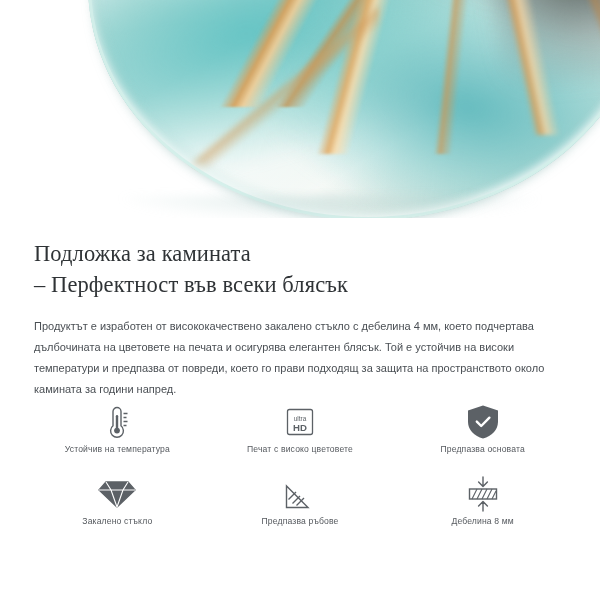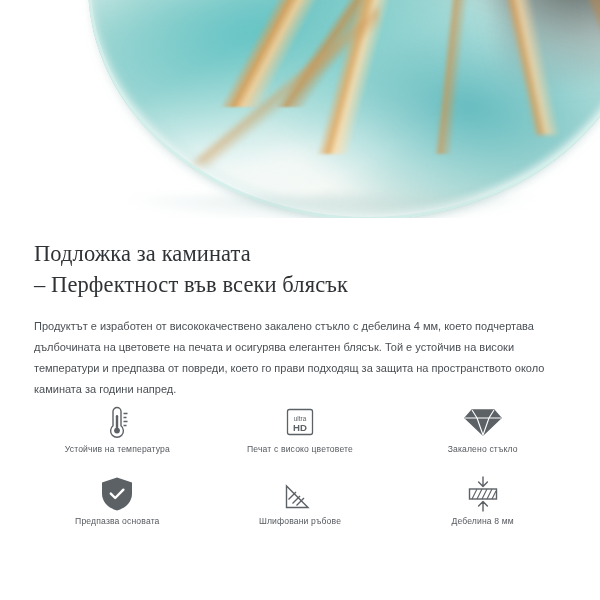--- a/index.html
+++ b/index.html
@@ -246,46 +246,46 @@
           <rect x="6.5" y="6.5" width="25" height="25" rx="2"></rect>
           <text x="19" y="18.2" font-family="Liberation Sans, sans-serif" font-size="6.4" fill="#5c6166" stroke="none" text-anchor="middle">ultra</text>
           <text x="19" y="27.6" font-family="Liberation Sans, sans-serif" font-size="9.6" font-weight="bold" fill="#5c6166" stroke="none" text-anchor="middle">HD</text>
         </svg>
       </div>
       <div class="caption">Печат с високо цветовете</div>
     </div>
 
     <div class="feature">
       <div class="glyph">
+        <svg width="36" height="40" viewBox="0 0 36 40" fill="none">
+          <path d="M18 3.5 33 8.6v11.1c0 8.1-6.2 14.3-15 16.8-8.8-2.5-15-8.7-15-16.8V8.6L18 3.5z" fill="#5c6166"></path>
+          <path d="M11.8 19.6l4.4 4.4 8.2-8.3" stroke="#ffffff" stroke-width="2.4" stroke-linecap="round" stroke-linejoin="round" fill="none"></path>
+        </svg>
+      </div>
+      <div class="caption">Предпазва основата</div>
+    </div>
+
+    <div class="feature">
+      <div class="glyph">
         <svg width="40" height="34" viewBox="0 0 40 34" fill="none" stroke="#5c6166" stroke-width="1.3">
           <path d="M9 5h22l7 8-18 17L2 13 9 5z" fill="#5c6166" stroke="#5c6166"></path>
           <path d="M2 13h36M9 5l5 8-6 0M31 5l-5 8 6 0M14 13l6 17 6-17" stroke="#ffffff" stroke-width="1.1"></path>
         </svg>
       </div>
       <div class="caption">Закалено стъкло</div>
     </div>
 
     <div class="feature">
       <div class="glyph">
-        <svg width="36" height="40" viewBox="0 0 36 40" fill="none">
-          <path d="M18 3.5 33 8.6v11.1c0 8.1-6.2 14.3-15 16.8-8.8-2.5-15-8.7-15-16.8V8.6L18 3.5z" fill="#5c6166"></path>
-          <path d="M11.8 19.6l4.4 4.4 8.2-8.3" stroke="#ffffff" stroke-width="2.4" stroke-linecap="round" stroke-linejoin="round" fill="none"></path>
-        </svg>
-      </div>
-      <div class="caption">Предпазва основата</div>
-    </div>
-
-    <div class="feature">
-      <div class="glyph">
         <svg width="34" height="34" viewBox="0 0 34 34" fill="none" stroke="#5c6166" stroke-width="1.4">
           <path d="M3.5 30.5V9L25 30.5H3.5z"></path>
           <path d="M9.5 26.5l7.5-7.5M13.5 28.5l7.5-7.5M5.5 22.5l7.5-7.5"></path>
         </svg>
       </div>
-      <div class="caption">Шлифовани ръбове</div>
+      <div class="caption">Предпазва ръбове</div>
     </div>
 
     <div class="feature">
       <div class="glyph">
         <svg width="38" height="40" viewBox="0 0 38 40" fill="none" stroke="#5c6166" stroke-width="1.4">
           <path d="M19 3v8.5M14.6 8l4.4 4.4L23.4 8" stroke-linecap="round" stroke-linejoin="round"></path>
           <path d="M19 37v-8.5M14.6 32l4.4-4.4 4.4 4.4" stroke-linecap="round" stroke-linejoin="round"></path>
           <rect x="5.5" y="15" width="27" height="10"></rect>
           <path d="M8 25l5-10M13 25l5-10M18 25l5-10M23 25l5-10M28 25l4-8" stroke-width="1.1"></path>
         </svg>

